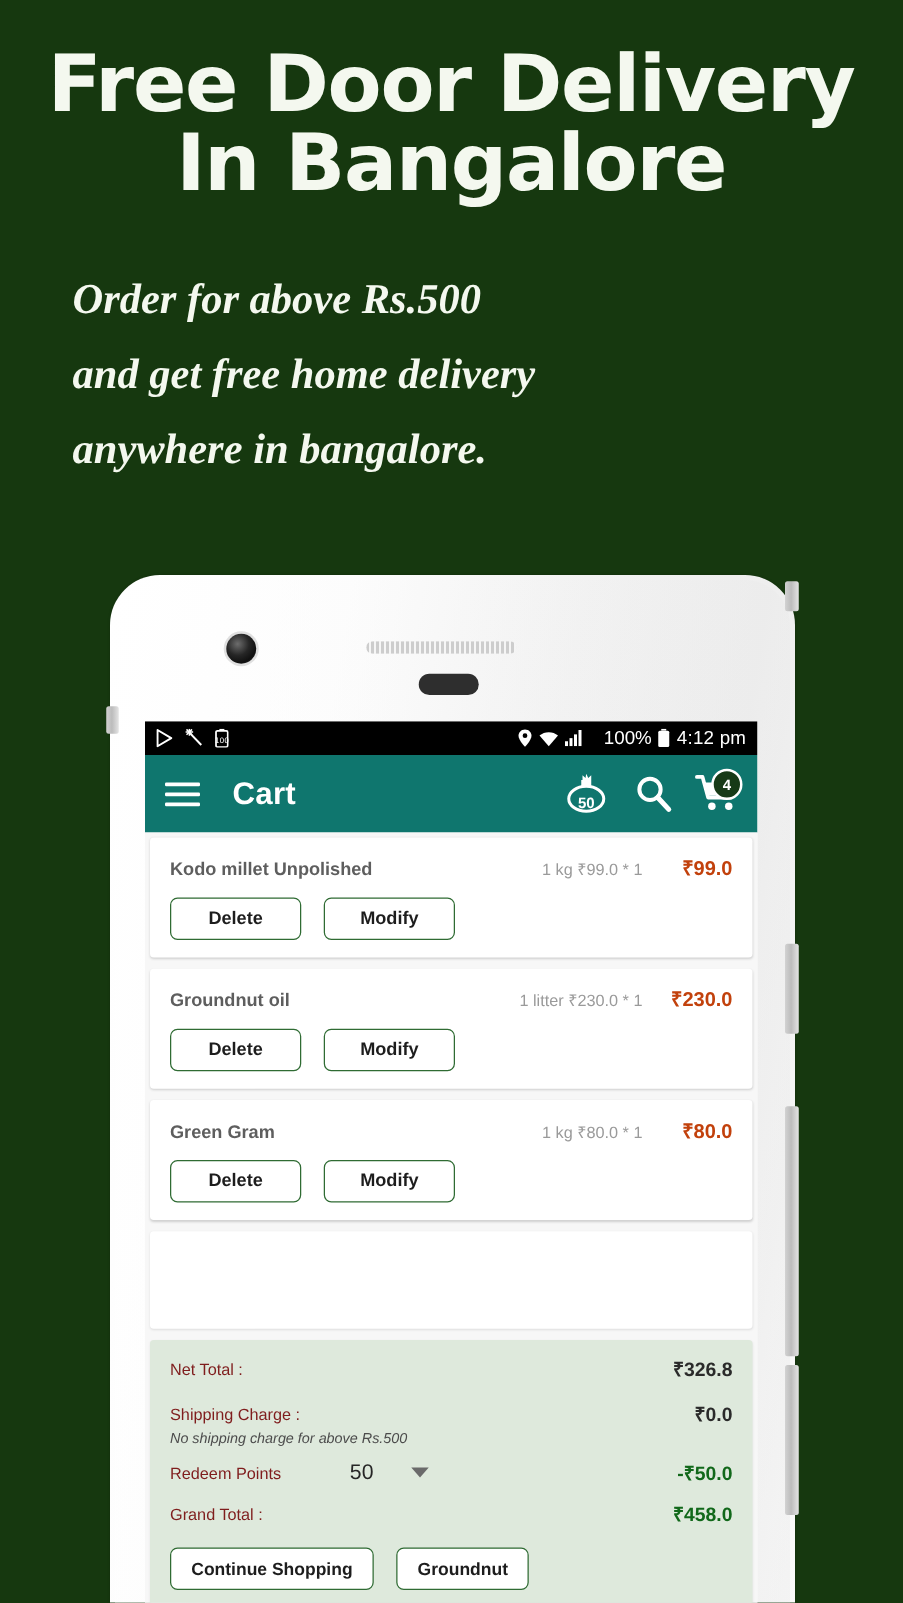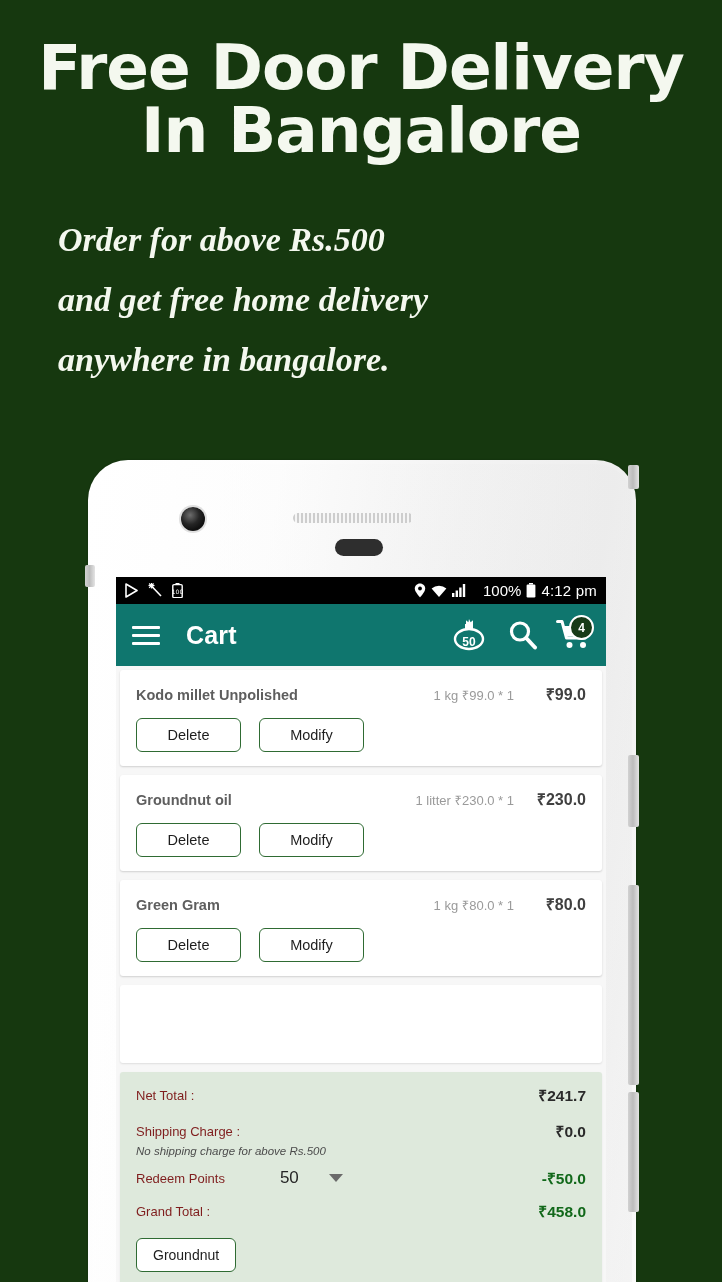--- a/index.html
+++ b/index.html
@@ -211,34 +211,34 @@
   .item-qty {
     margin-left: auto;
     font-size: 13px;
     color: #9a9a9a;
   }
   .item-price {
     width: 72px;
     text-align: right;
     font-size: 16px;
     font-weight: bold;
-    color: #404040;
+    color: #c2410c;
   }
   .cart-row-btns {
     margin-top: 13px;
     display: flex;
     gap: 18px;
   }
   .outline-btn {
     border: 1.4px solid #2f6b33;
     border-radius: 6px;
     background: #ffffff;
     color: #1d1d1d;
     font-size: 14.5px;
-    font-weight: normal;
+    font-weight: bold;
     padding: 8px 0;
     width: 105px;
     text-align: center;
     cursor: pointer;
     font-family: "Liberation Sans", sans-serif;
   }
   .empty-card {
     background: #ffffff;
     border-radius: 3px;
     box-shadow: 0 1px 2px rgba(0,0,0,0.10);
@@ -458,21 +458,21 @@
           <button class="outline-btn">Delete</button>
           <button class="outline-btn">Modify</button>
         </div>
       </div>
 
       <div class="empty-card"></div>
 
       <div class="totals">
         <div class="t-row">
           <span class="t-label">Net Total :</span>
-          <span class="t-val">₹241.7</span>
+          <span class="t-val">₹326.8</span>
         </div>
 
         <div class="t-row">
           <span class="t-label">Shipping Charge :</span>
           <span class="t-val">₹0.0</span>
         </div>
         <div class="t-note">No shipping charge for above Rs.500</div>
 
         <div class="t-row redeem-row">
           <span class="t-label">Redeem Points</span>
@@ -482,19 +482,20 @@
           </span>
           <span class="t-val green">-₹50.0</span>
         </div>
 
         <div class="t-row">
           <span class="t-label">Grand Total :</span>
           <span class="t-val green">₹458.0</span>
         </div>
 
         <div class="totals-btns">
+          <button class="outline-btn">Continue Shopping</button>
           <button class="outline-btn">Groundnut</button>
         </div>
       </div>
 
     </div>
   </div>
 </div>
 
 </body></html>

